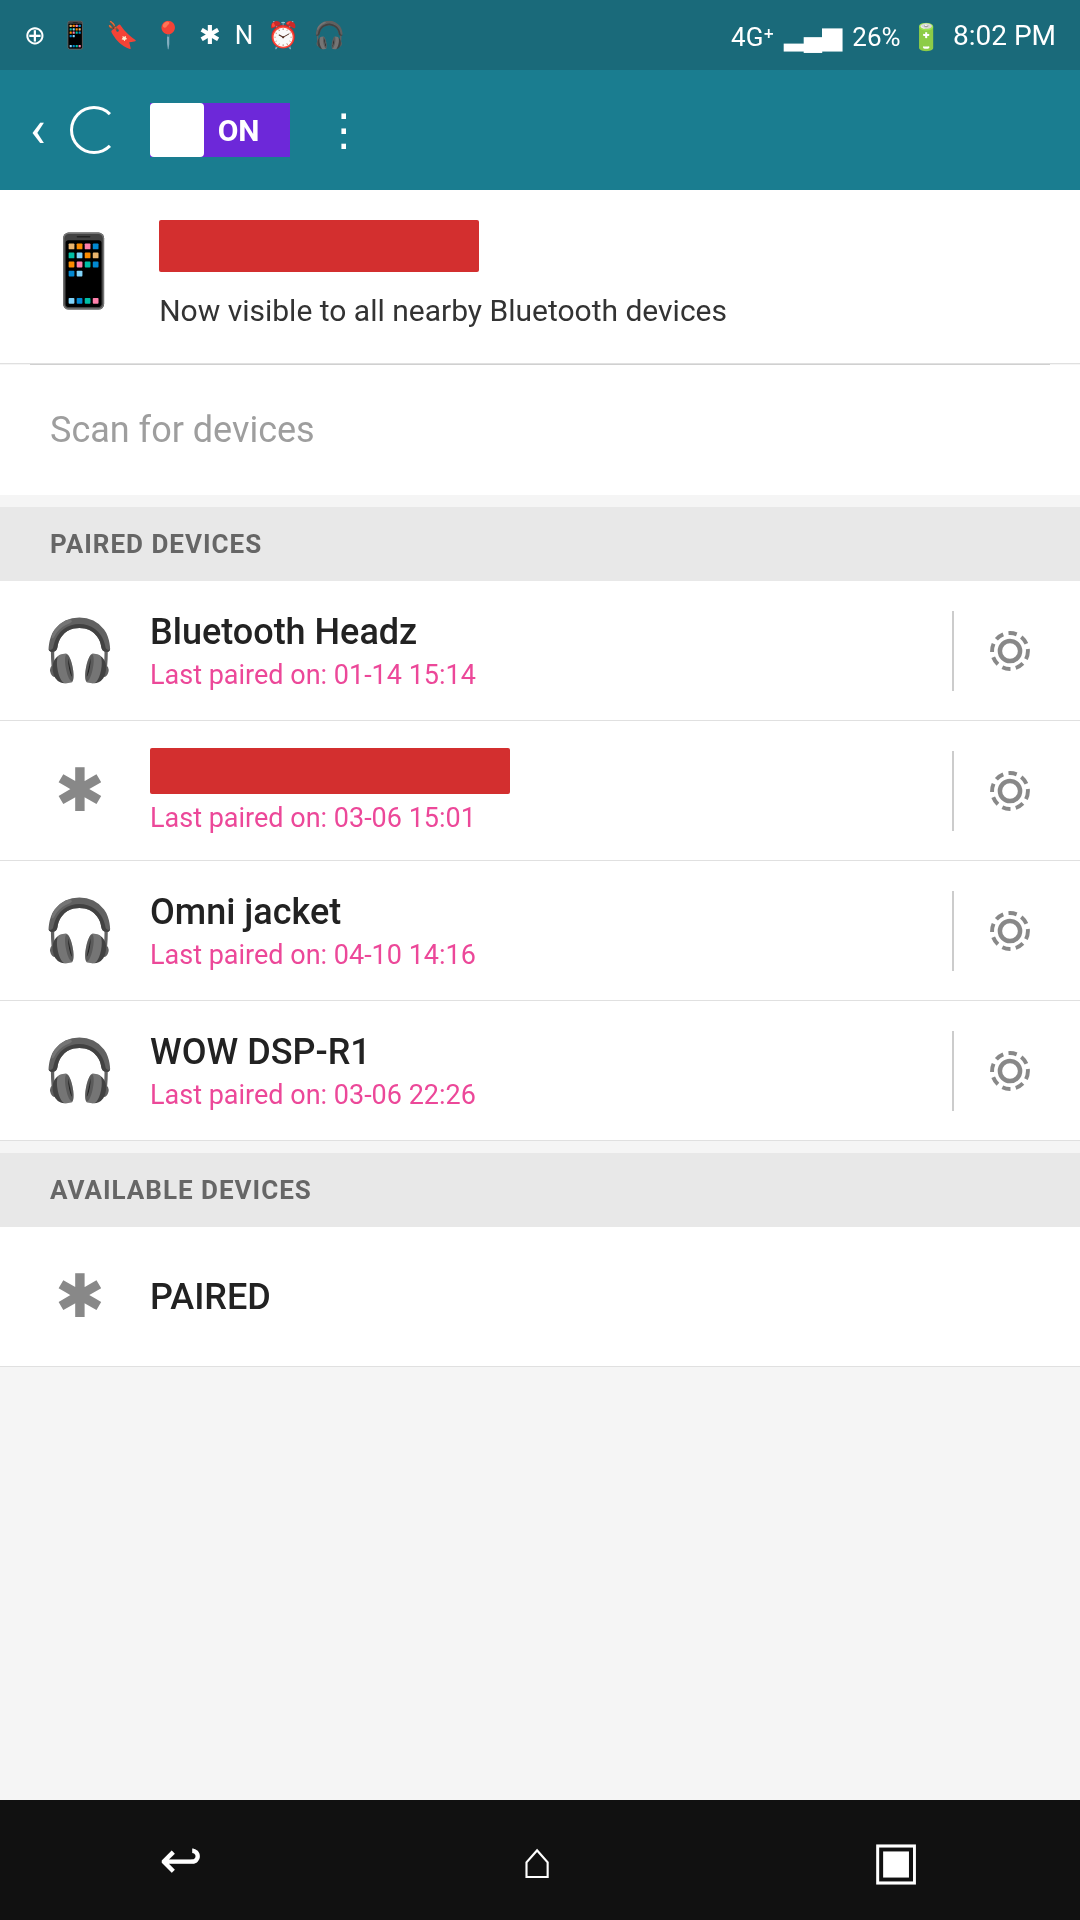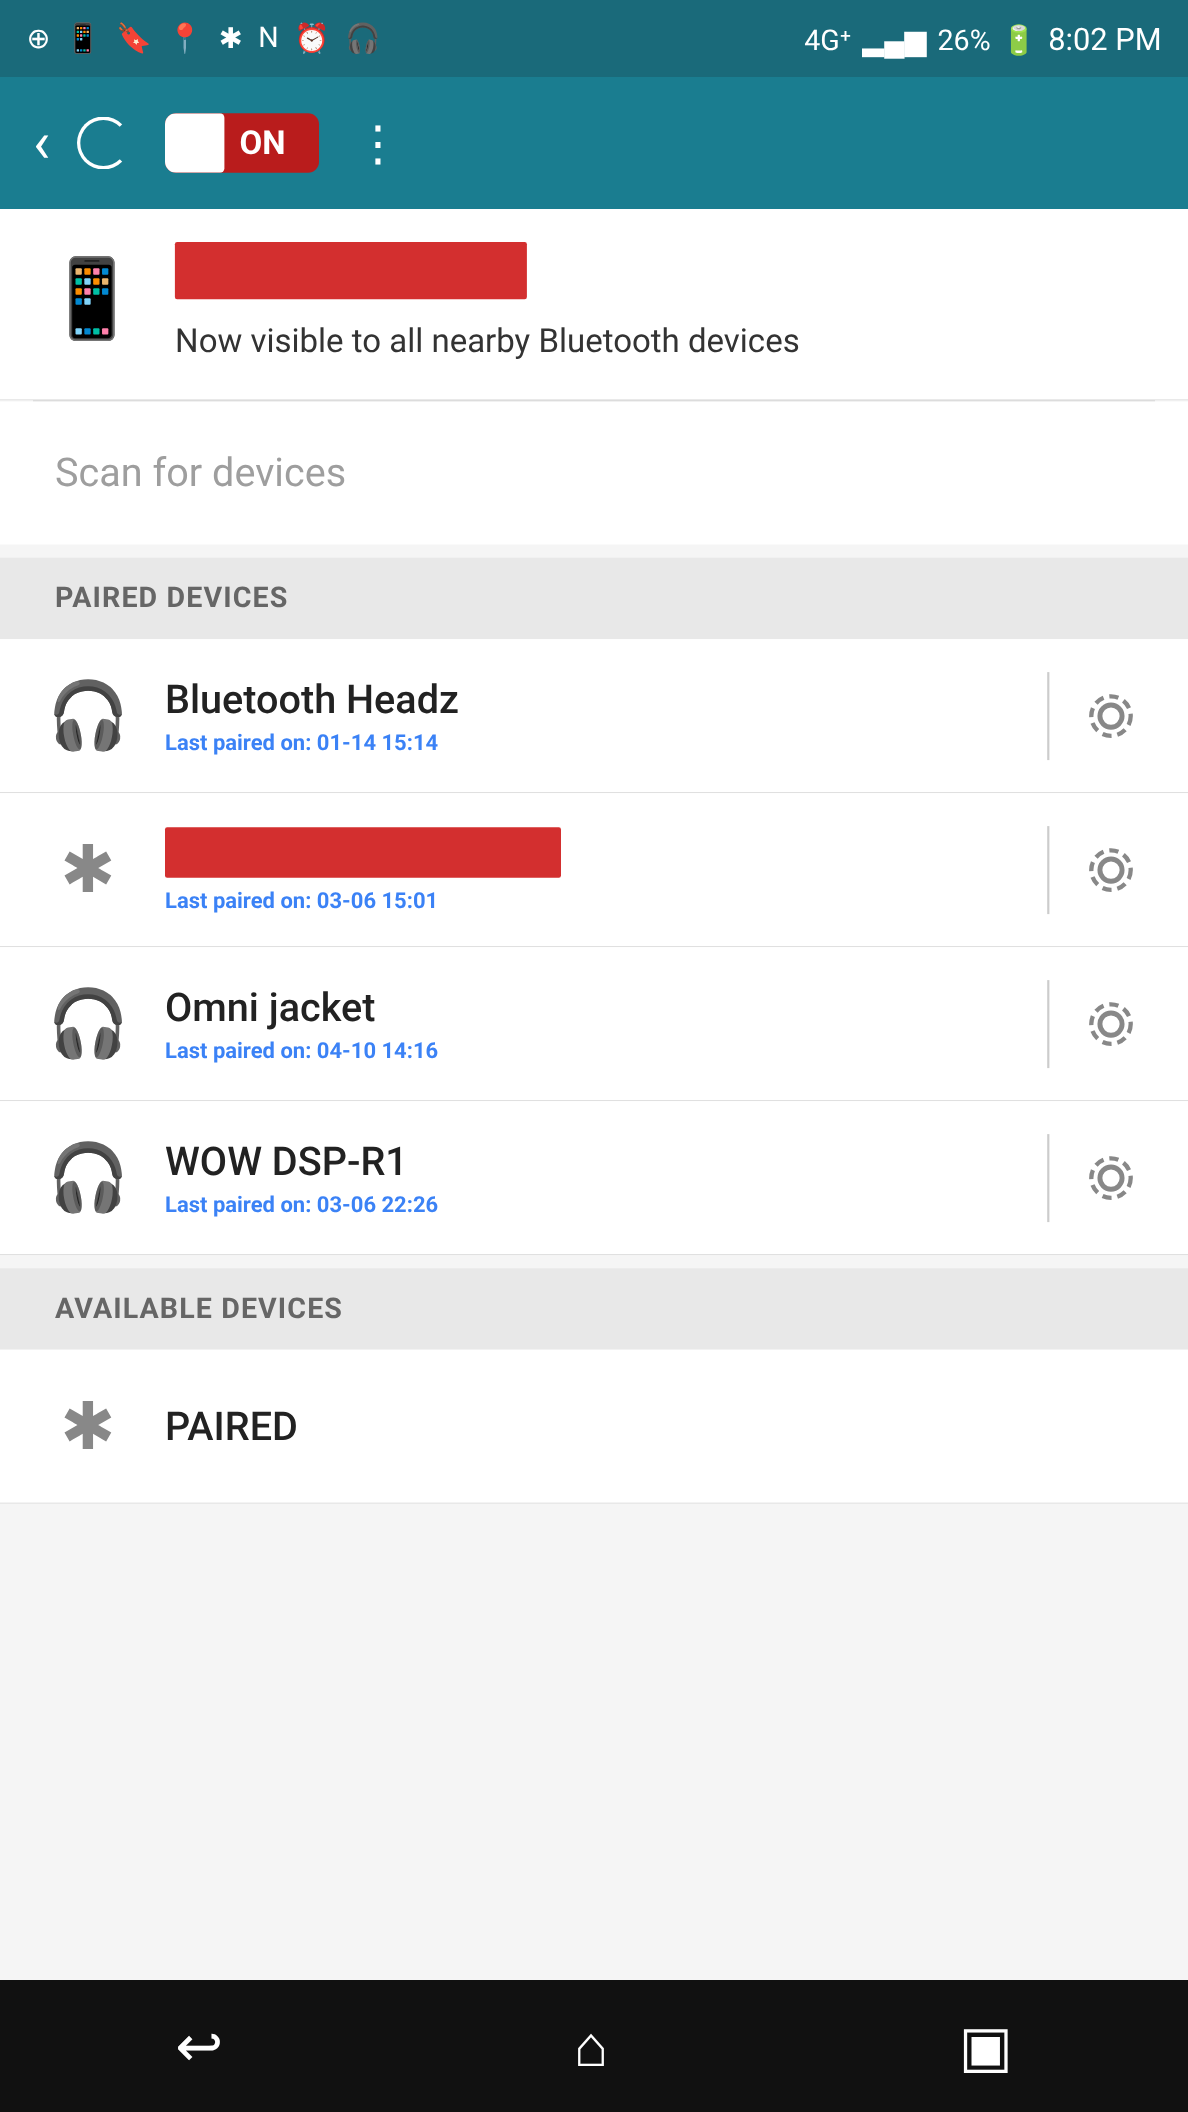--- a/index.html
+++ b/index.html
@@ -68,22 +68,22 @@
       align-items: center;
       gap: 32px;
     }
     .spinner-icon {
       color: white;
       font-size: 48px;
     }
     .toggle-switch {
       display: flex;
       align-items: center;
-      background: #b91c1c;
-      border-radius: 10px;
+      background: #6d28d9;
+      border-radius: 0;
       overflow: hidden;
       height: 54px;
       width: 140px;
     }
     .toggle-switch .toggle-indicator {
       width: 54px;
       height: 54px;
       background: white;
       border-radius: 4px;
     }
@@ -195,24 +195,23 @@
       font-weight: 500;
     }
     .device-name-redbar {
       background: #d32f2f;
       height: 46px;
       width: 360px;
       border-radius: 2px;
       margin-bottom: 8px;
     }
     .device-last-paired {
-      font-size: 20px;
-      color: #3b82f6;
+      font-size: 27px;
+      color: #ec4899;
       margin-top: 6px;
-      font-weight: bold;
     }
     .device-separator {
       width: 2px;
       height: 80px;
       background: #ccc;
       margin: 0 16px;
     }
     .device-settings {
       width: 80px;
       display: flex;

